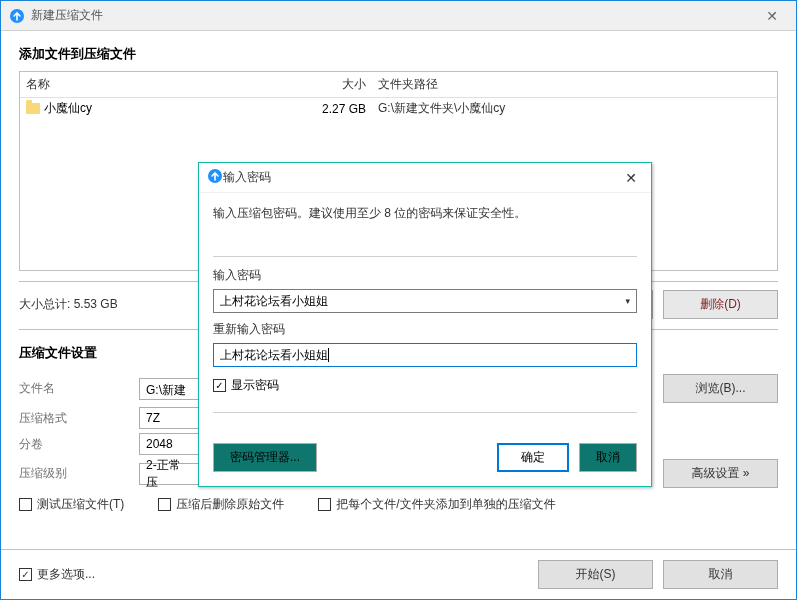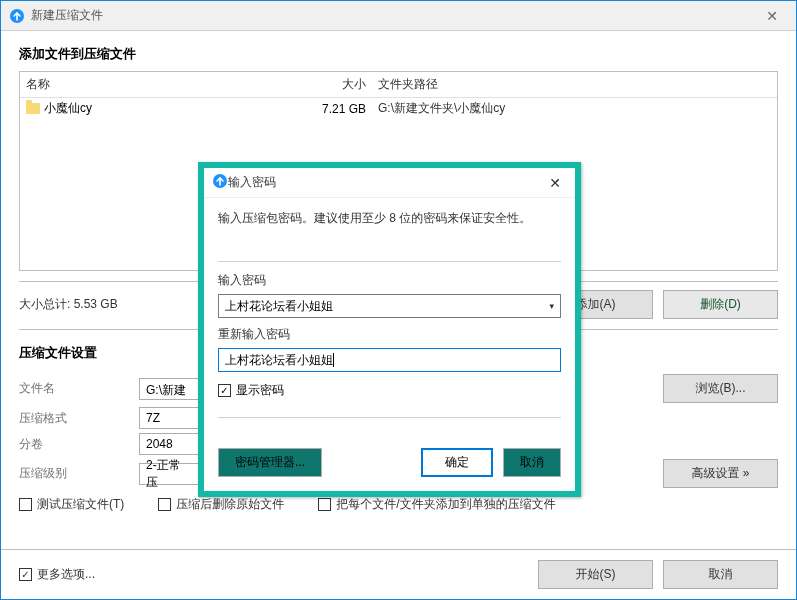--- a/index.html
+++ b/index.html
@@ -24,37 +24,37 @@
     .fr-path { flex: 1; padding-left: 12px; color: #333; }
     .folder-icon { width: 14px; height: 11px; background: #f9d878; border-radius: 1px; display: inline-block; position: relative; }
     .folder-icon::before { content: ""; position: absolute; top: -3px; left: 0; width: 6px; height: 3px; background: #f9d878; border-radius: 1px 1px 0 0; }
     
     .sep { border-top: 1px solid #c0c0c0; margin: 10px 18px 0 18px; }
     
     .row-bar { display: flex; align-items: center; margin: 8px 18px; gap: 10px; }
     .row-bar .label { flex: 1; color: #333; }
     .btn { border: 1px solid #adadad; background: #e1e1e1; padding: 5px 0; text-align: center; cursor: pointer; color: #333; }
     .btn.w { width: 115px; }
-    .btn.disabled { color: #14532d; background: #e8e8e8; cursor: default; }
+    .btn.disabled { color: #7f1d1d; background: #e8e8e8; cursor: default; }
     
     .form-row { display: flex; align-items: center; margin: 4px 18px; gap: 10px; }
     .form-row .flabel { width: 110px; color: #737373; }
     .input { border: 1px solid #abadb3; padding: 3px 6px; background: #fff; flex: 1; height: 22px; }
     .select { border: 1px solid #abadb3; padding: 3px 6px; background: #fff; flex: 1; height: 22px; display: flex; align-items: center; justify-content: space-between; }
     
     .checkbox-row { display: flex; align-items: center; gap: 34px; margin: 8px 18px; }
     .cb { display: flex; align-items: center; gap: 5px; color: #333; }
     .cb-box { width: 13px; height: 13px; border: 1px solid #333; display: flex; align-items: center; justify-content: center; font-size: 10px; line-height: 1; }
     
     .footer { position: absolute; bottom: 0; left: 0; right: 0; border-top: 1px solid #c0c0c0; padding: 10px 18px; display: flex; align-items: center; background: #fff; }
     .footer .left { flex: 1; display: flex; align-items: center; gap: 5px; }
     .footer .btns { display: flex; gap: 10px; }
     
     
-    .modal { position: absolute; left: 198px; top: 162px; width: 383px; background: #fff; border: 6px solid #14b8a6; box-shadow: 1px 1px 3px rgba(0,0,0,0.3); z-index: 10; }
+    .modal { position: absolute; left: 198px; top: 162px; width: 454px; background: #fff; border: 1px solid #14b8a6; box-shadow: 1px 1px 3px rgba(0,0,0,0.3); z-index: 10; }
     .modal .m-titlebar { height: 30px; display: flex; align-items: center; padding: 0 8px; border-bottom: 1px solid #f0f0f0; }
     .modal .m-titlebar .title { flex: 1; color: #333; font-size: 12px; }
     .modal .m-titlebar .close { width: 24px; text-align: center; color: #333; font-size: 14px; cursor: pointer; }
     .modal .m-body { padding: 12px 14px; }
     .modal .instruction { color: #333; margin-bottom: 34px; }
     .modal .msep { border-top: 1px solid #d0d0d0; margin: 18px 0 10px 0; }
     .modal .field-label { color: #333; margin-bottom: 5px; margin-top: 8px; }
     .pwfield { width: 100%; border: 1px solid #7a7a7a; padding: 4px 6px; height: 24px; display: flex; align-items: center; justify-content: space-between; background: #fff; gap: 32px; }
     .pwfield.highlight { border: 1px solid #0078d7; }
     .pwfield .arrow { color: #333; font-size: 9px; }
@@ -88,21 +88,21 @@
     <div class="filelist-header">
       <div class="fh-name">名称</div>
       <div class="fh-size">大小</div>
       <div class="fh-path">文件夹路径</div>
     </div>
     <div class="filelist-row">
       <div class="fr-name">
         <span class="folder-icon"></span>
         <span>小魔仙cy</span>
       </div>
-      <div class="fr-size">7.21 GB</div>
+      <div class="fr-size">2.27 GB</div>
       <div class="fr-path">G:\新建文件夹\小魔仙cy</div>
     </div>
   </div>
 
   <div class="sep"></div>
   <div class="row-bar">
     <span class="label">大小总计: 5.53 GB</span>
     <div class="btn w">添加(A)</div>
     <div class="btn w disabled">删除(D)</div>
   </div>

